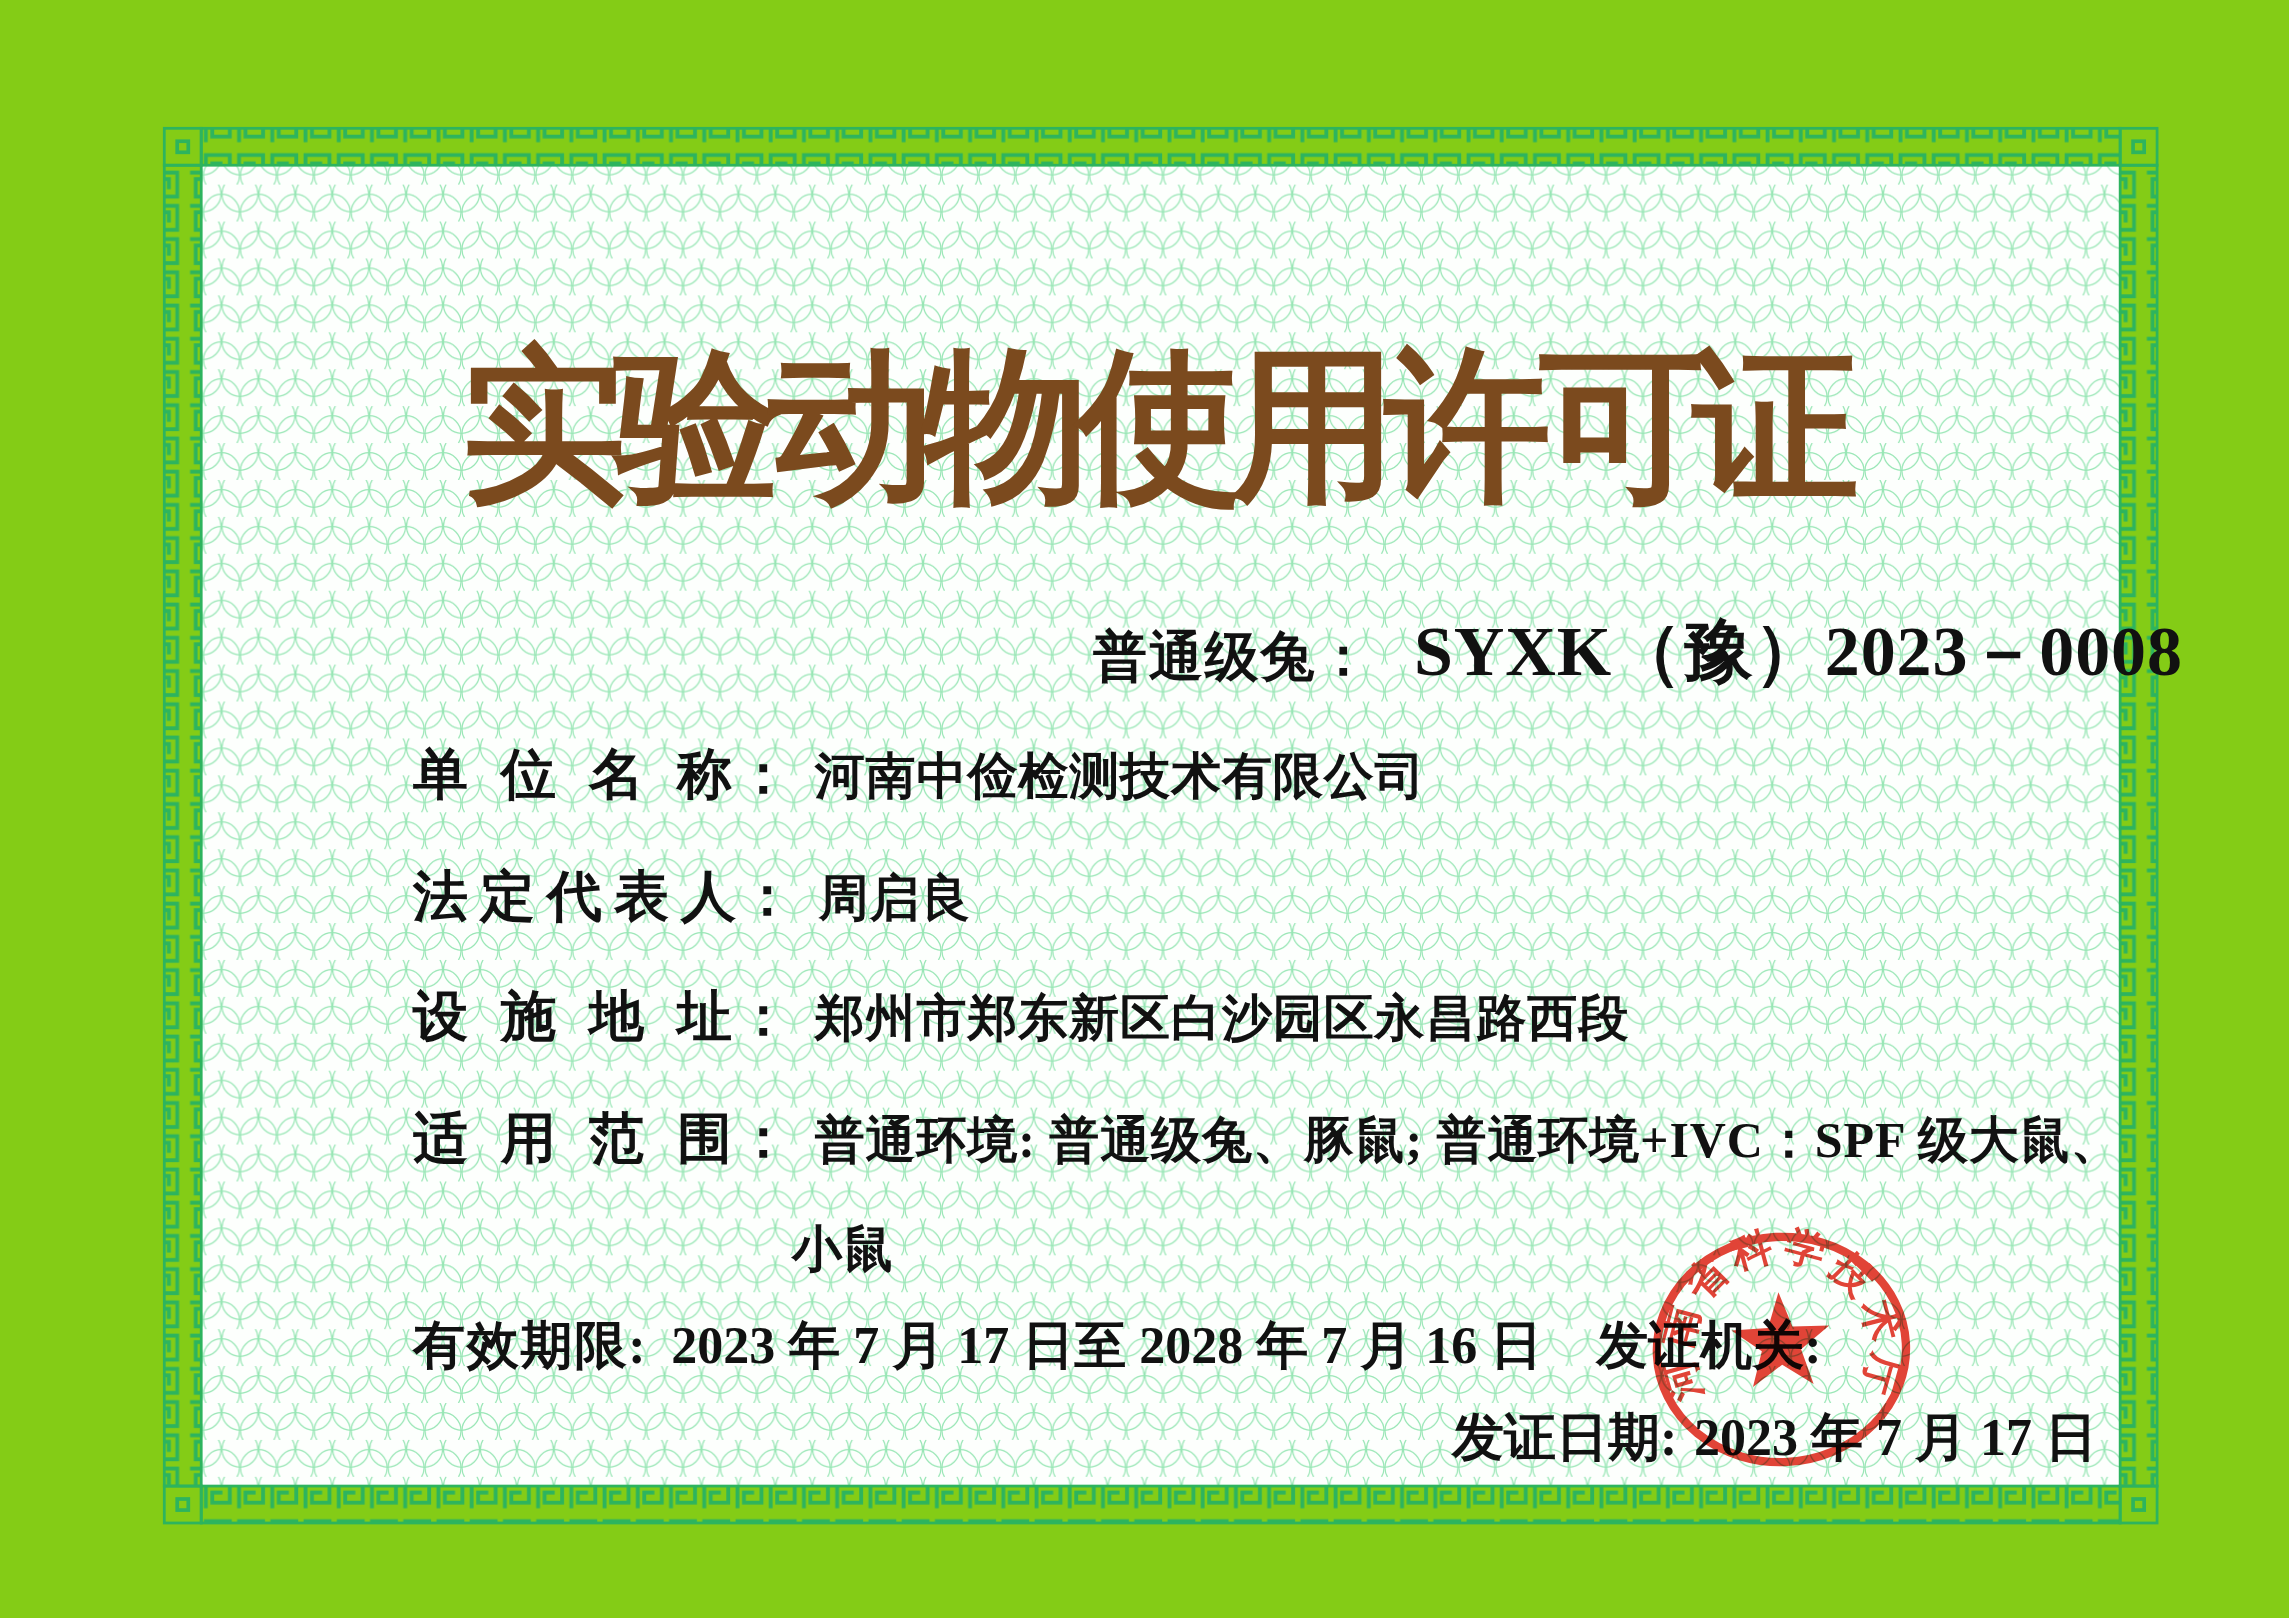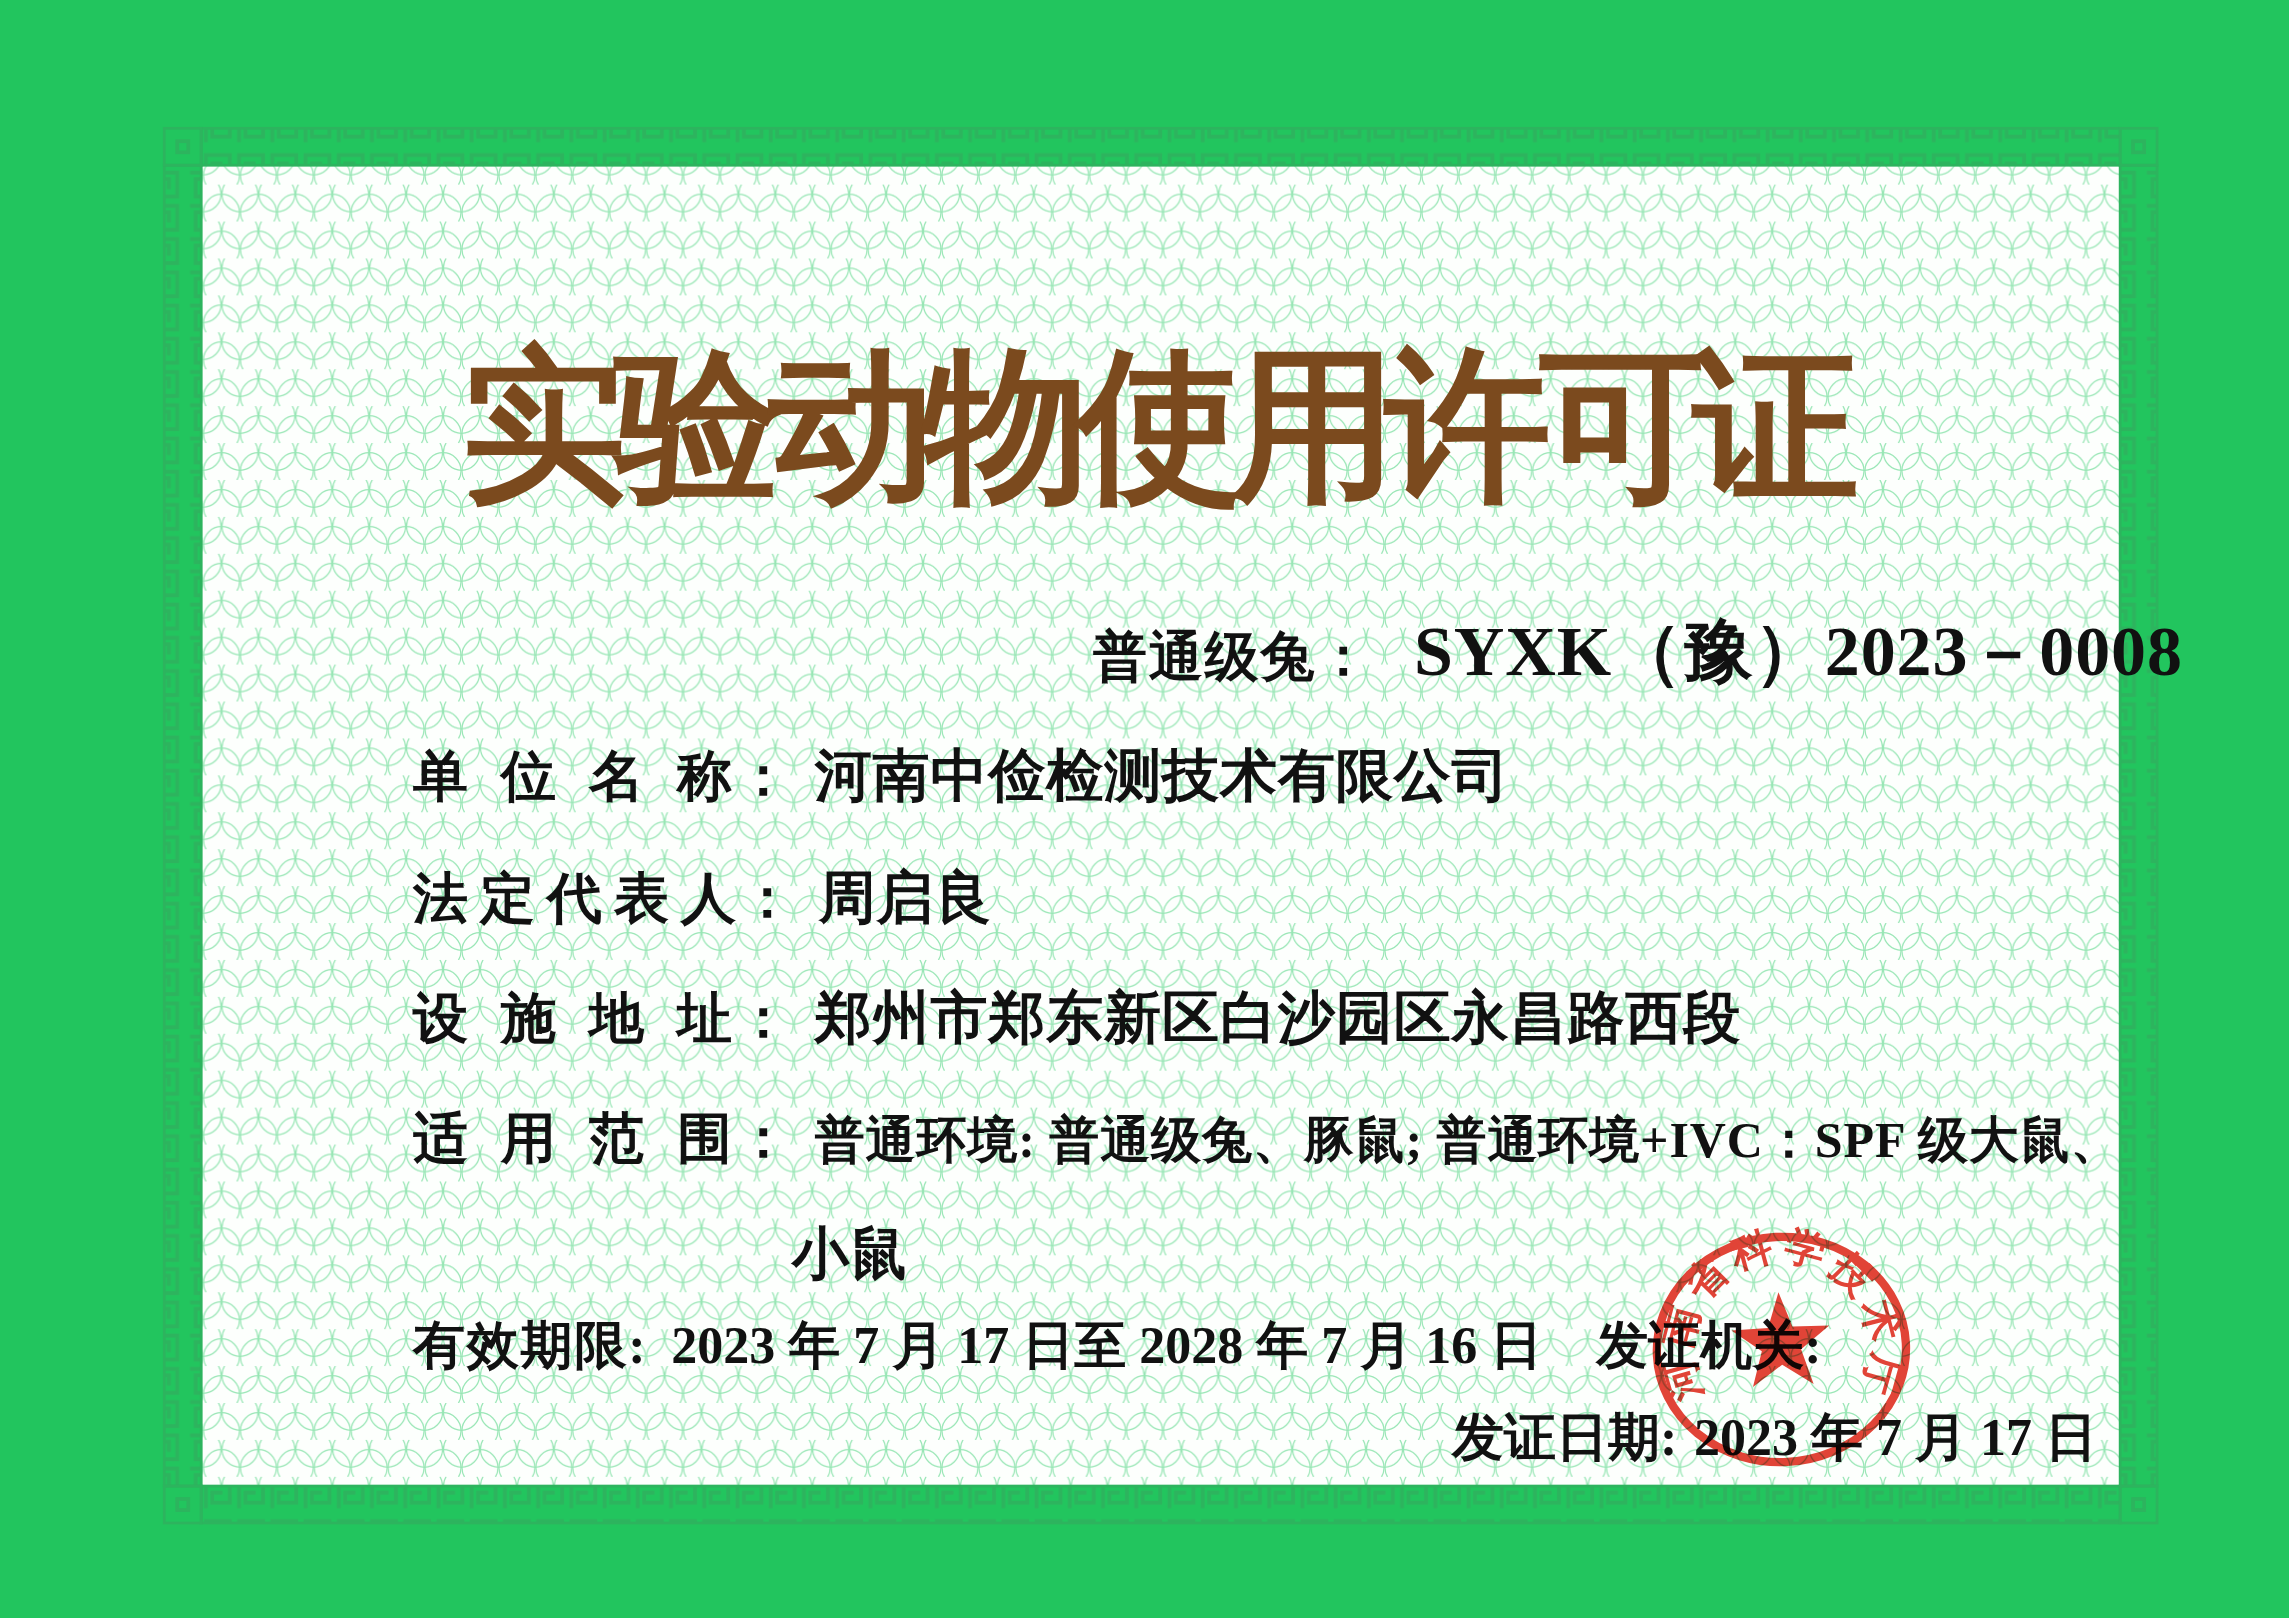--- a/index.html
+++ b/index.html
@@ -1,38 +1,38 @@
 <!DOCTYPE html>
 <html style="font-size:14.8px"><head>
 <meta charset="utf-8">
 <style>
   html,body{margin:0;padding:0;background:#ffffff;}
   body{width:2290px;height:1619px;overflow:hidden;
        font-family:"Liberation Serif","DejaVu Serif",serif;color:#111;}
-  .page{position:relative;width:2290px;height:1619px;background:#22c55e;}
+  .page{position:relative;width:2290px;height:1619px;background:#84cc16;}
   .bg-svg{position:absolute;left:0;top:0;z-index:0;}
   .seal-svg{position:absolute;left:0;top:0;z-index:3;mix-blend-mode:multiply;opacity:.95;pointer-events:none;}
 
   .title{position:absolute;left:461px;top:338px;width:1403px;z-index:1;
          font-family:"DejaVu Sans","Liberation Sans",sans-serif;
          font-weight:bold;font-size:166px;line-height:175px;letter-spacing:-12px;
          color:#7b4a1e;white-space:nowrap;}
 
   .row{position:absolute;z-index:1;display:flex;align-items:baseline;white-space:nowrap;}
 
   .license-row{left:1093px;top:605px;}
   .license-label{font-size:54px;font-weight:700;letter-spacing:1.8px;}
   .license-number{font-size:70px;font-weight:700;margin-left:42px;letter-spacing:0.9px;text-align:right;}
 
   .field-row{left:413px;}
   .lbl{font-size:55px;font-weight:700;}
   .sp4{letter-spacing:33px;margin-right:-33px;}
   .sp5{letter-spacing:12px;margin-right:-12px;}
   .colon{font-size:55px;font-weight:700;margin-left:3.7px;}
-  .val{font-size:57px;font-weight:700;margin-left:24px;letter-spacing:0.9px;}
+  .val{font-size:50px;font-weight:700;margin-left:24px;letter-spacing:0.9px;}
   .val-small{font-size:50px;}
   .r1{top:738px;} .r2{top:860px;} .r3{top:980px;} .r4{top:1102px;}
 
   .wrap-line{left:792px;top:1216px;}
   .wrap-line .val{margin-left:0;}
 
   .validity-row{left:413px;top:1311px;}
   .validity-label{font-size:52px;font-weight:700;letter-spacing:1.8px;}
   .validity-value{font-size:52px;font-weight:700;margin-left:24px;}
   .issuer-label{font-size:52px;font-weight:700;margin-left:54px;}

